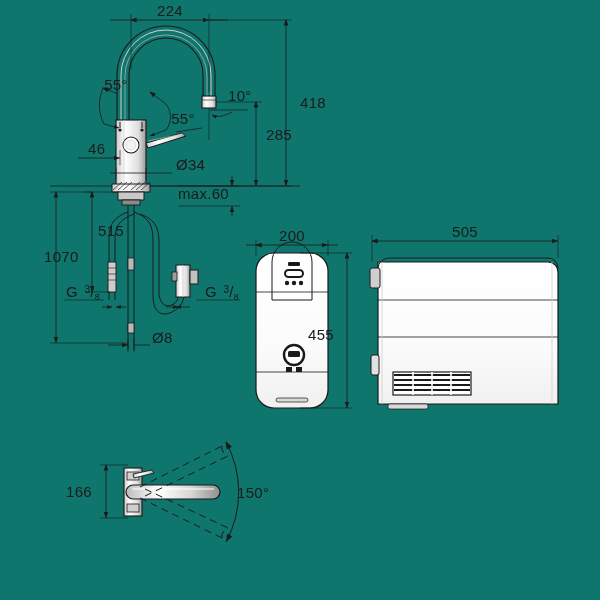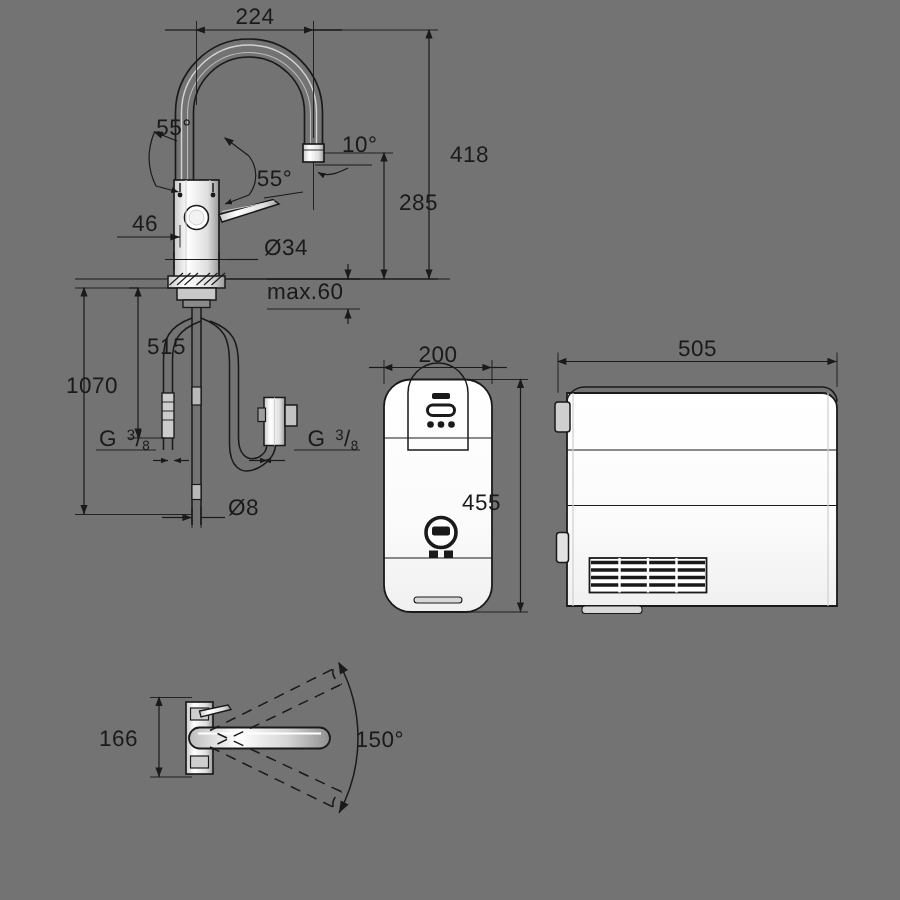--- a/index.html
+++ b/index.html
@@ -4,21 +4,21 @@
 <style>
   html, body {
     margin: 0;
     padding: 0;
     background: #ffffff;
   }
   #sheet {
     position: relative;
     width: 600px;
     height: 600px;
-    background: #737373;
+    background: #0f766e;
     font-family: "Liberation Sans", sans-serif;
     overflow: hidden;
   }
   #sheet svg {
     position: absolute;
     left: 0;
     top: 0;
     display: block;
   }
   .dimtext {

